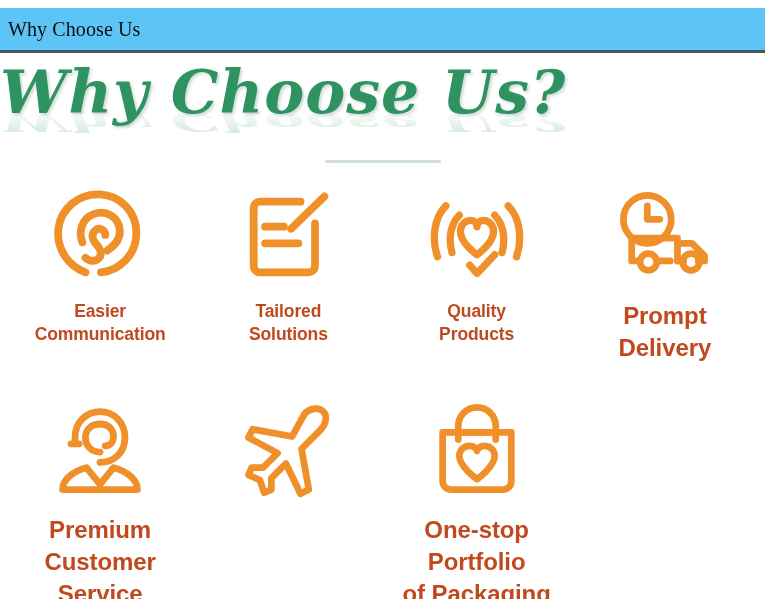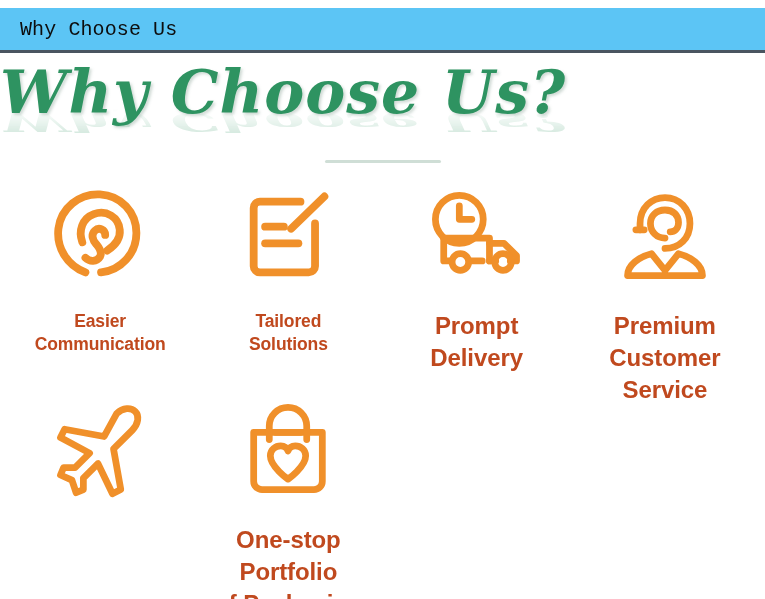--- a/index.html
+++ b/index.html
@@ -23,24 +23,24 @@
     top: 8px;
     width: 765px;
     height: 45px;
     background: #5cc5f5;
     border-bottom: 3px solid #4a5560;
     box-sizing: border-box;
     display: flex;
     align-items: center;
   }
   .header-title {
-    font-family: Liberation Mono, monospace;
+    font-family: Liberation Serif, serif;
     font-size: 20px;
     color: #0d0d0d;
-    padding-left: 20px;
+    padding-left: 8px;
     letter-spacing: 0.1px;
     white-space: nowrap;
   }
 
   
   .page {
     position: absolute;
     left: 0;
     top: 56px;
     width: 765px;
@@ -124,21 +124,21 @@
     display: flex;
     align-items: center;
     justify-content: center;
   }
   .feature-icon svg {
     width: 100%;
     height: 100%;
     display: block;
   }
   .feature-label {
-    margin-top: 22px;
+    margin-top: 12px;
     font-family: "Liberation Sans", sans-serif;
     font-weight: bold;
     font-size: 17.5px;
     line-height: 1.33;
     color: #c0491e;
     text-align: center;
     white-space: pre-line;
     letter-spacing: -0.1px;
   }
   
@@ -181,20 +181,34 @@
           <path d="M62 17 H23 C19.7 17 17 19.7 17 23 V79 C17 82.3 19.7 85 23 85 H70 C73.3 85 76 82.3 76 79 V38"></path>
           <line x1="28" y1="41" x2="46" y2="41"></line>
           <line x1="28" y1="57" x2="60" y2="57"></line>
           <line x1="53" y1="43" x2="85" y2="12"></line>
         </svg>
       </div>
       <div class="feature-label">Tailored
 Solutions</div>
     </div>
 
+    <div class="feature row1">
+      <div class="feature-icon">
+        <svg viewBox="0 0 100 100" fill="none" stroke="#f0902a" stroke-width="7" stroke-linecap="round" stroke-linejoin="round">
+          <path d="M33 30 C25 38 22 52 26 66"></path>
+          <path d="M20 21 C9 32 6 52 12 70"></path>
+          <path d="M67 30 C75 38 78 52 74 66"></path>
+          <path d="M80 21 C91 32 94 52 88 70"></path>
+          <path d="M50 68 C50 68 34 57 34 45.5 C34 39 39 35 44 35 C47.5 35 50 37.5 50 41 C50 37.5 52.5 35 56 35 C61 35 66 39 66 45.5 C66 57 50 68 50 68 Z"></path>
+          <path d="M43 78 L50 86 L67 68"></path>
+        </svg>
+      </div>
+      <div class="feature-label">Quality
+Products</div>
+    </div>
 
 
     <div class="feature row2">
       <div class="feature-icon">
         <svg viewBox="0 0 100 100" fill="none" stroke="#f0902a" stroke-width="6.5" stroke-linecap="round" stroke-linejoin="round">
           <circle cx="33" cy="34" r="23"></circle>
           <path d="M33 21 V34 H45"></path>
           <path d="M18 52 V74 H24"></path>
           <path d="M44 74 H55"></path>
           <path d="M18 52 H62 V74"></path>

